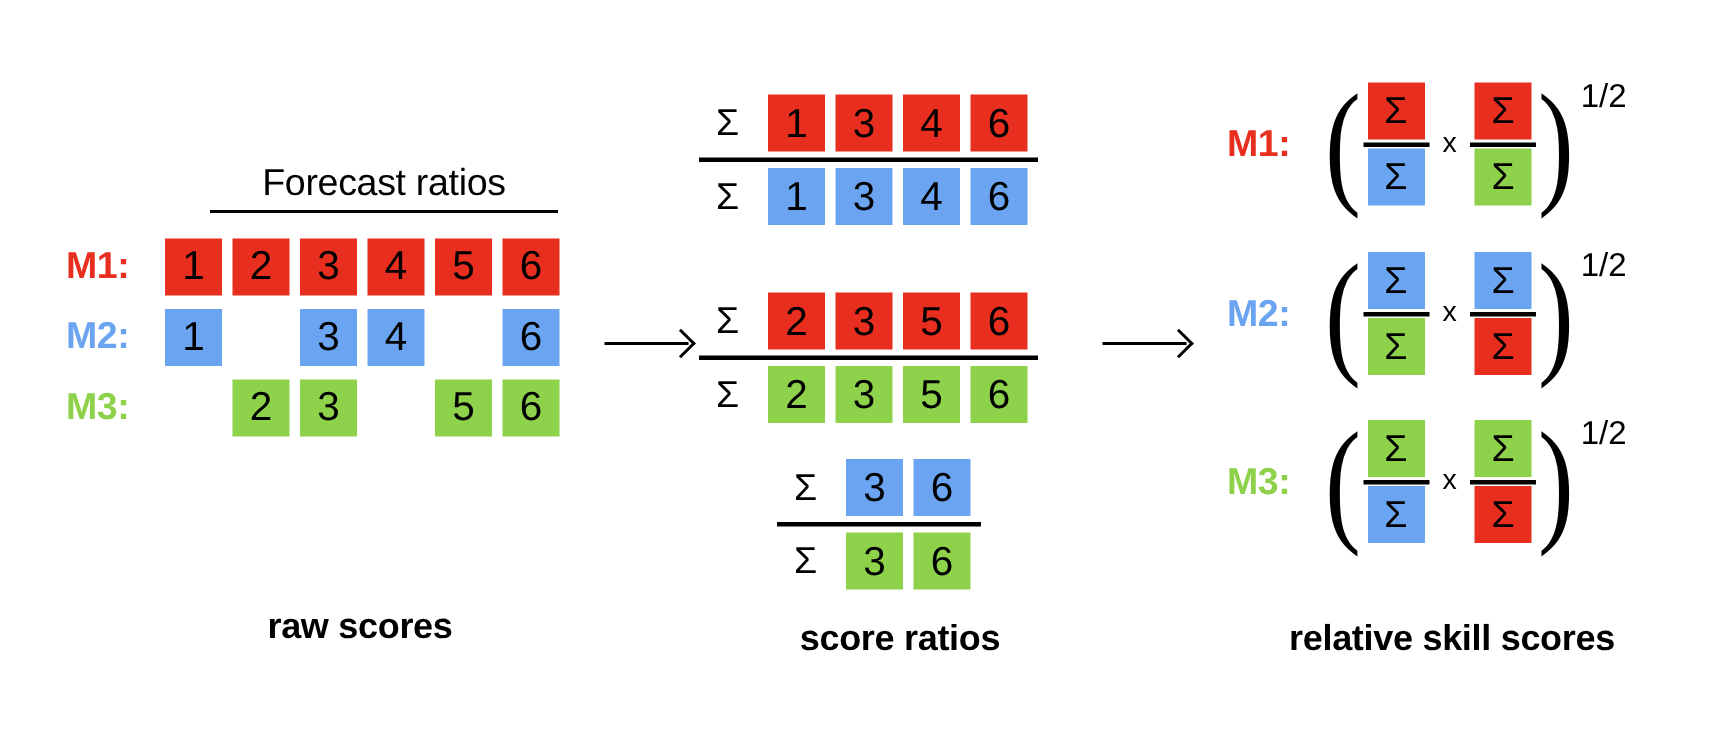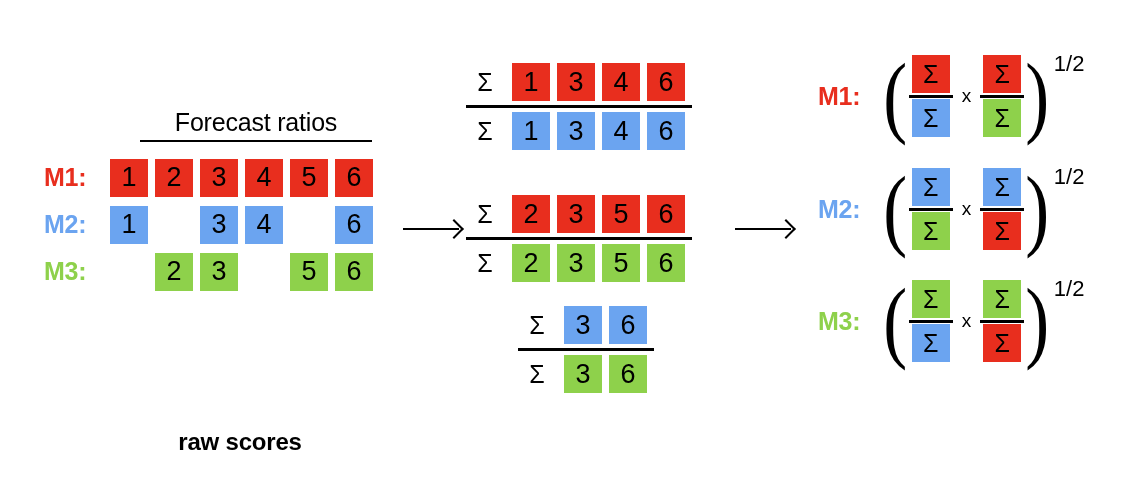--- a/index.html
+++ b/index.html
@@ -386,15 +386,17 @@
             <div class="cell sig" style="background: rgb(142, 209, 75);">Σ</div>
             <div class="fbar"></div>
             <div class="cell sig" style="background: rgb(232, 46, 30);">Σ</div>
           </div>
         </div>
         <span class="paren paren-r">)</span>
         <span class="expo">1/2</span>
       </div>
     </div>
 
-  <div class="caption" style="left:110px; top:428px; width:260px;">raw scores</div>
+  <div class="caption" style="left:110px; top:404px; width:260px;">raw scores</div>
+  <div class="caption" style="left:470px; top:412px; width:260px;">score ratios</div>
+  <div class="caption" style="left:823px; top:412px; width:290px;">relative skill scores</div>
 
 </div>
 
 </body></html>

